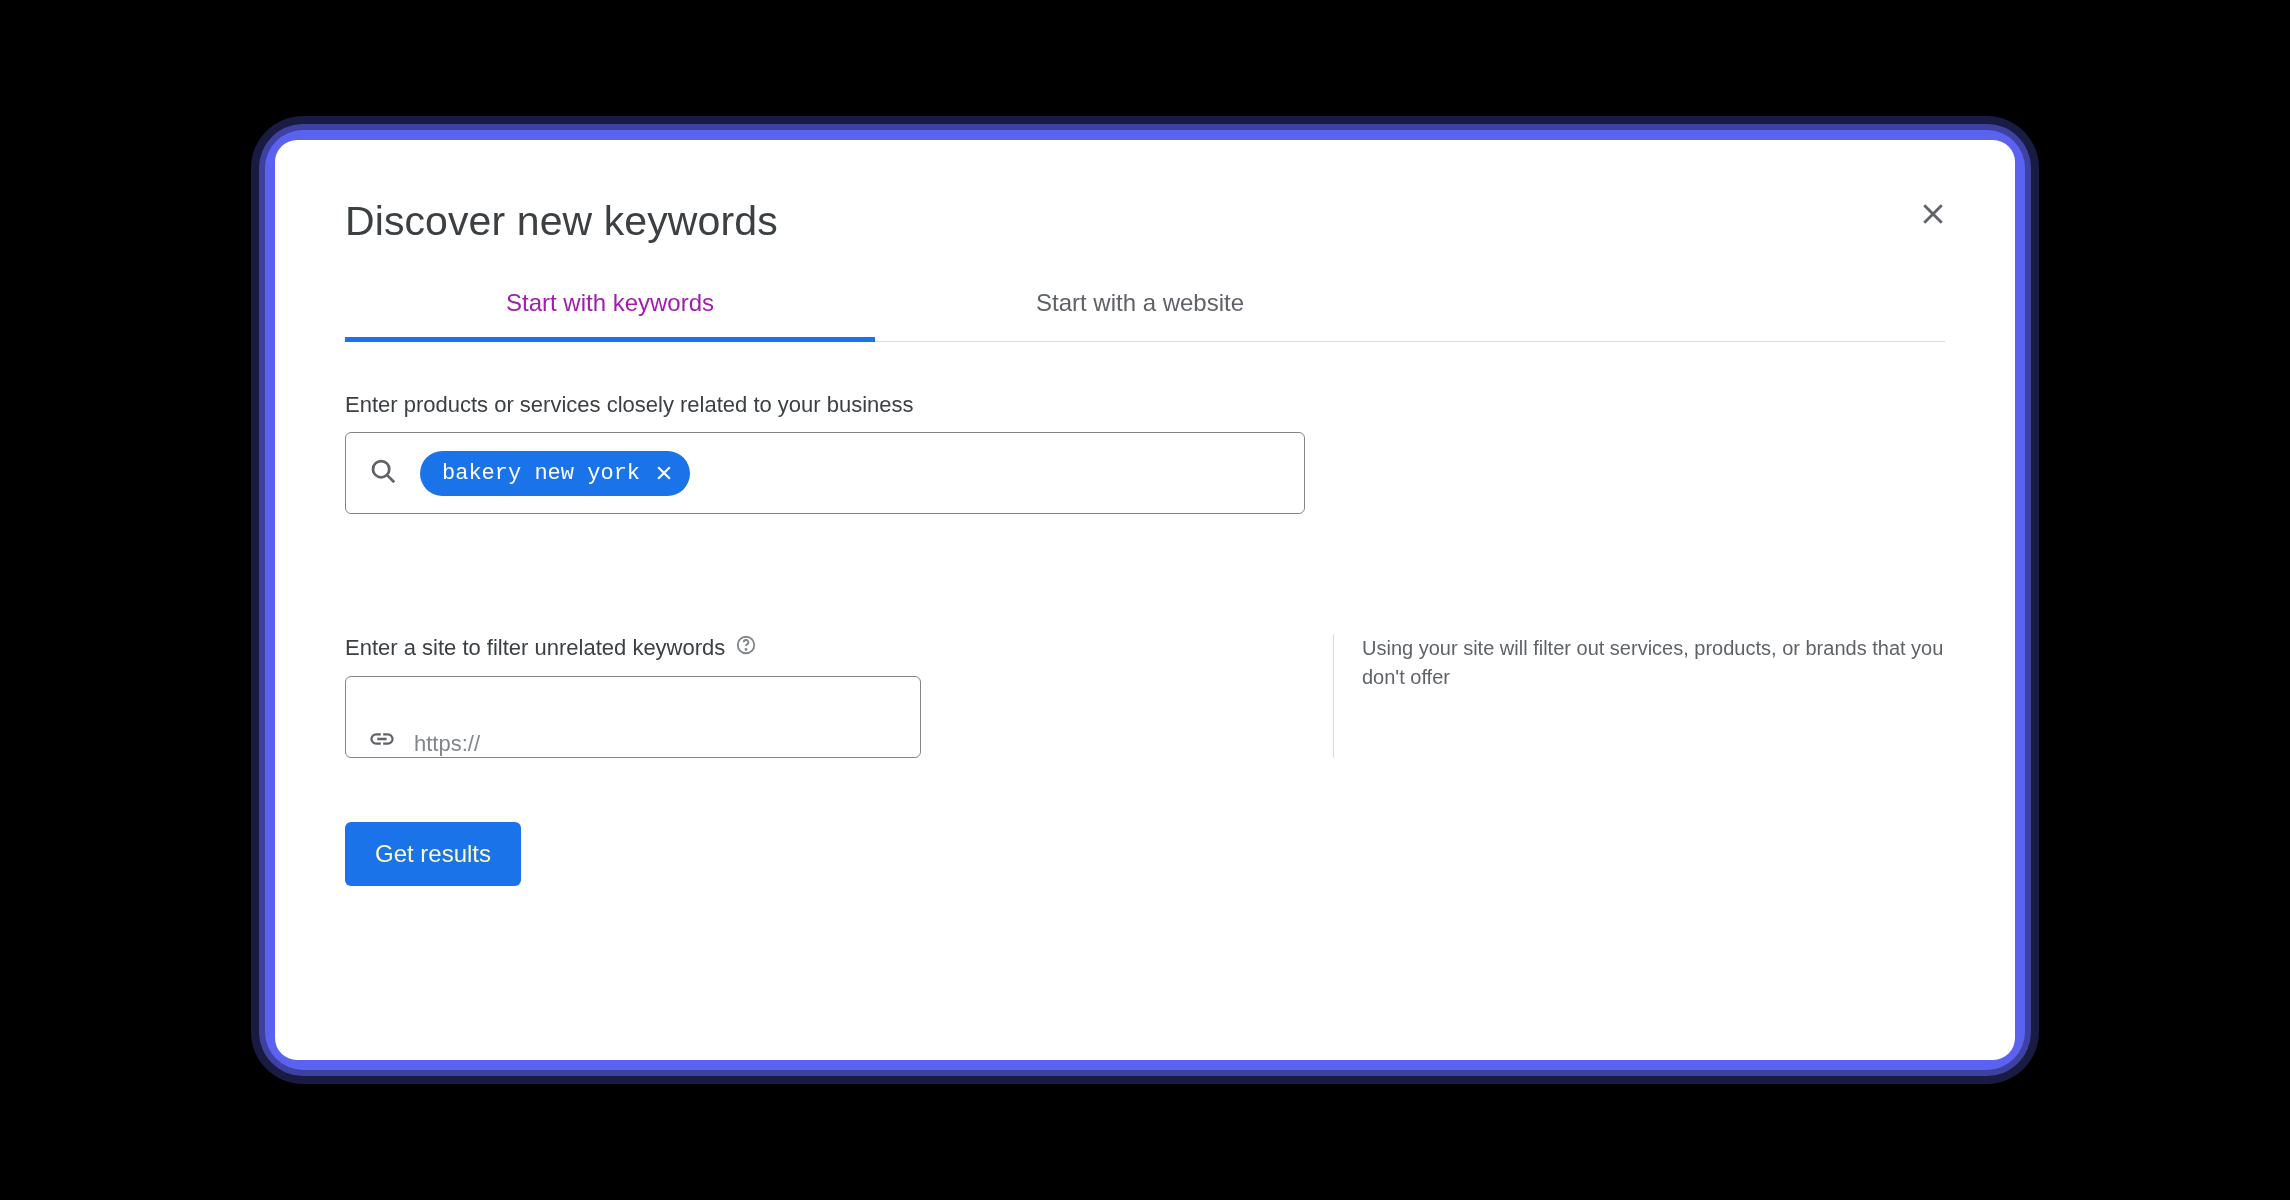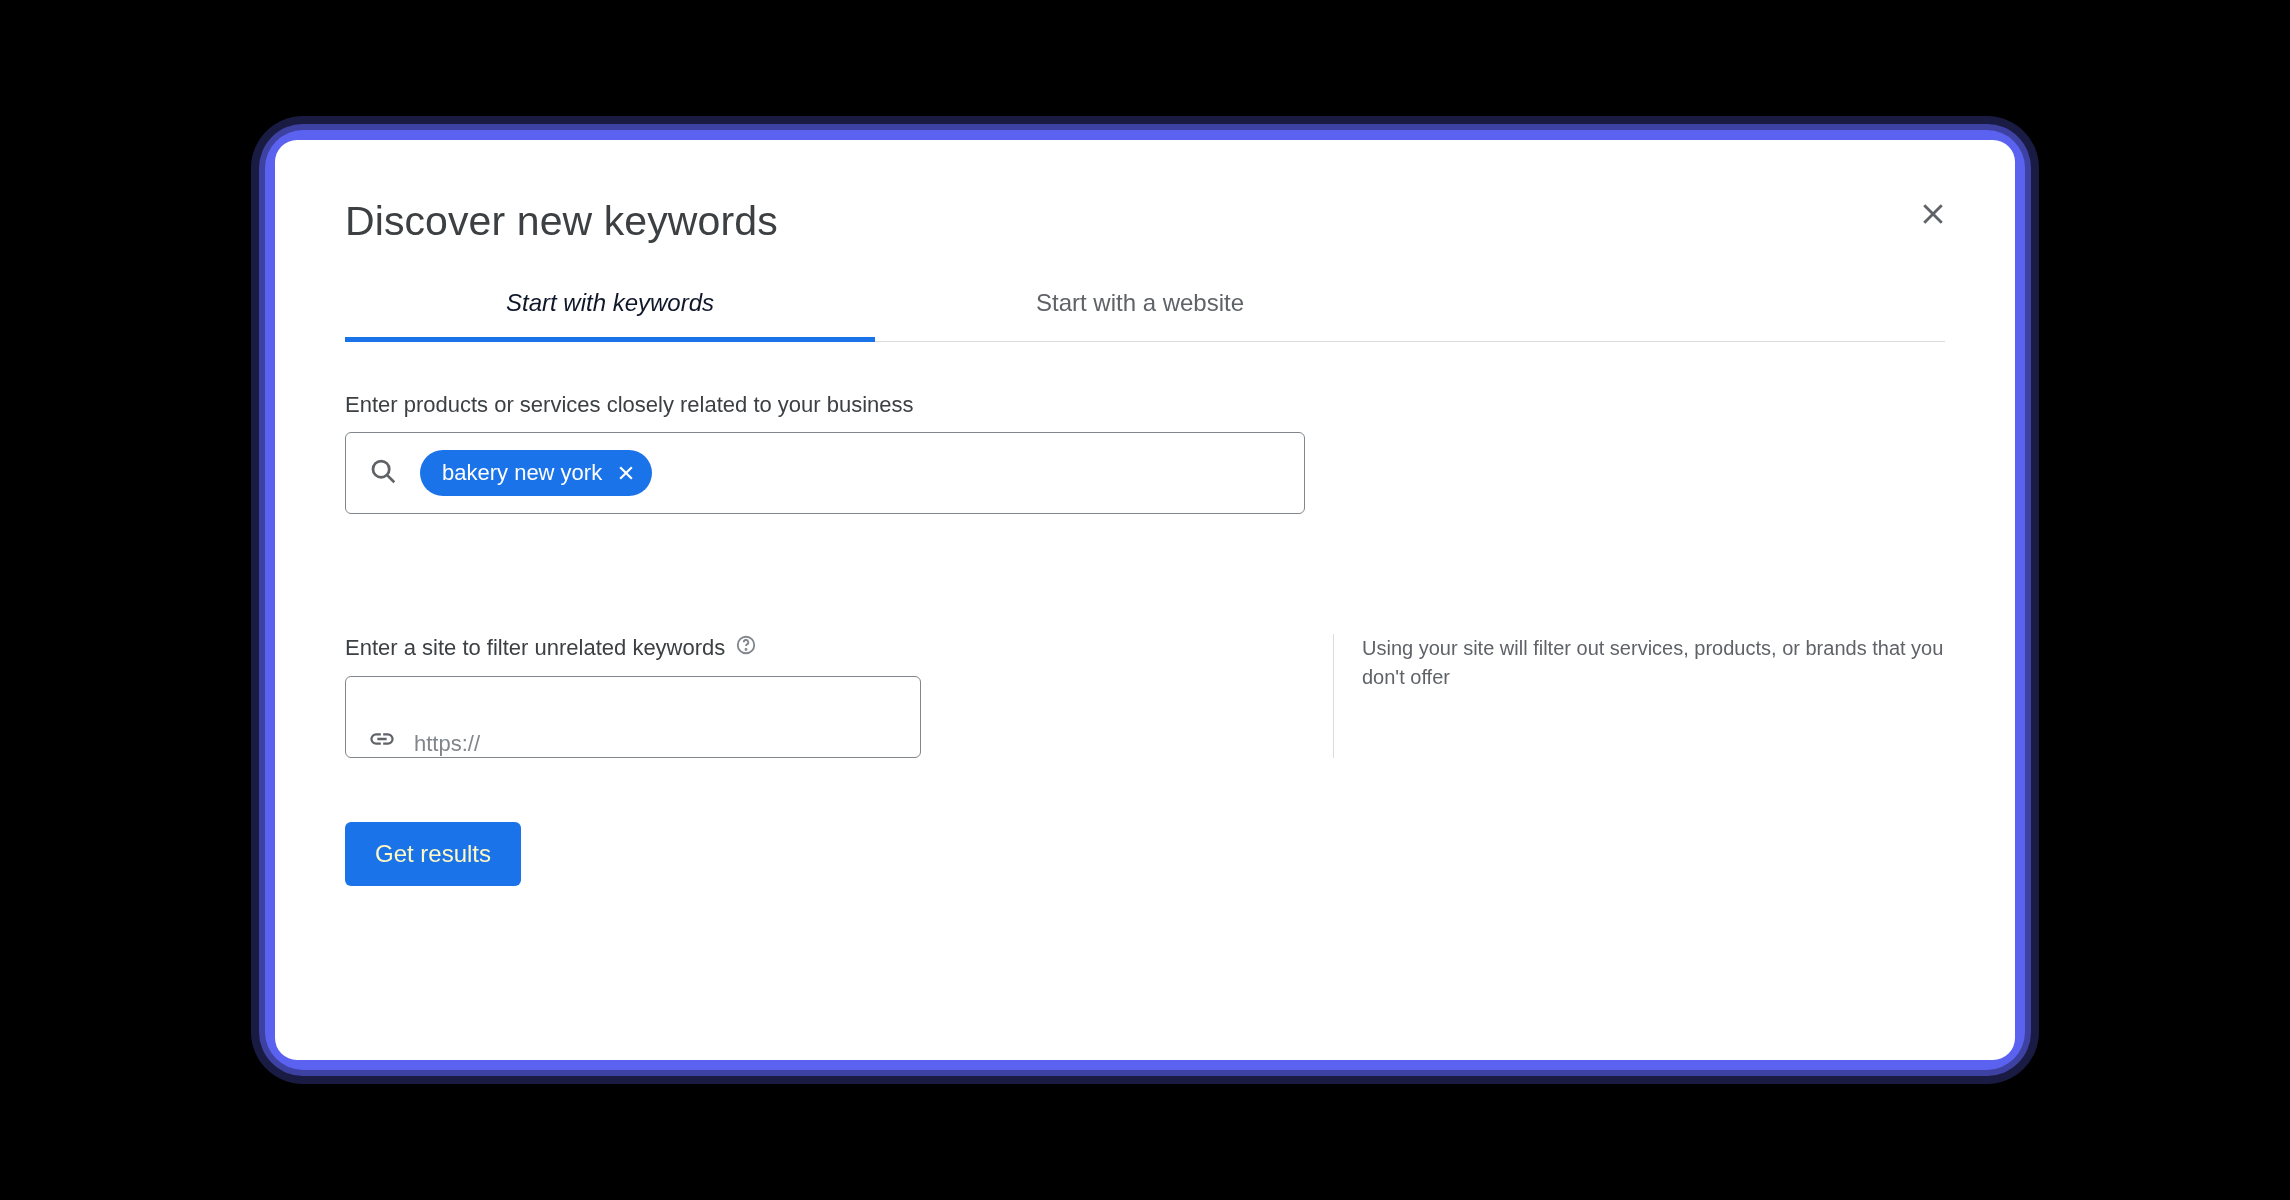--- a/index.html
+++ b/index.html
@@ -52,24 +52,23 @@
     width: 530px;
     text-align: center;
     font-size: 24px;
     color: #5f6368;
     padding: 18px 0 20px 0;
     cursor: pointer;
     border-bottom: 5px solid transparent;
     margin-bottom: -1px;
   }
   .tab.active {
-    color: #0f172a;
+    color: #a21caf;
     font-weight: 500;
     border-bottom-color: #1a73e8;
-    font-style: italic;
   }
   .row {
     display: flex;
     gap: 28px;
     margin-top: 50px;
   }
   .left { flex: 0 0 960px; }
   .right {
     flex: 1;
     border-left: 1px solid #dadce0;
@@ -99,20 +98,21 @@
   .chip {
     background: #1a73e8;
     color: #fff;
     border-radius: 999px;
     padding: 10px 16px 10px 22px;
     font-size: 22px;
     display: flex;
     align-items: center;
     gap: 14px;
     cursor: pointer;
+    font-family: Liberation Mono, monospace;
   }
   .chip-x { display: flex; align-items: center; }
   .add-kw {
     border: none;
     outline: none;
     font-size: 22px;
     color: #5f6368;
     flex: 1;
     background: transparent;
   }

